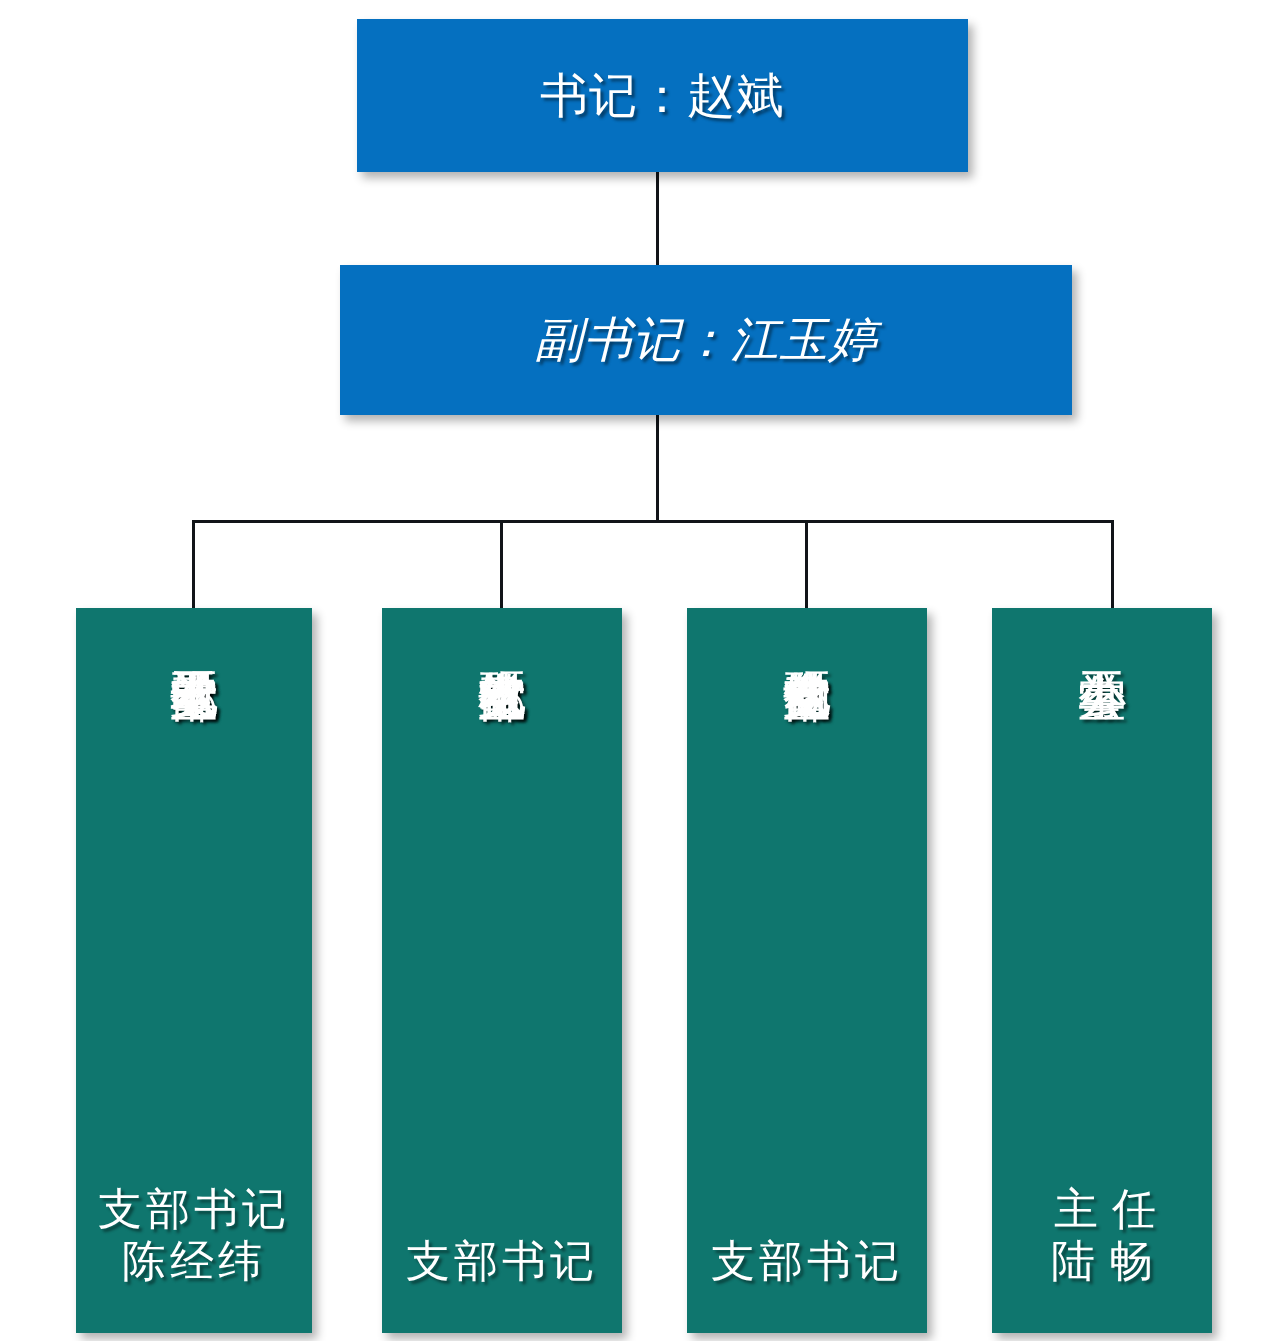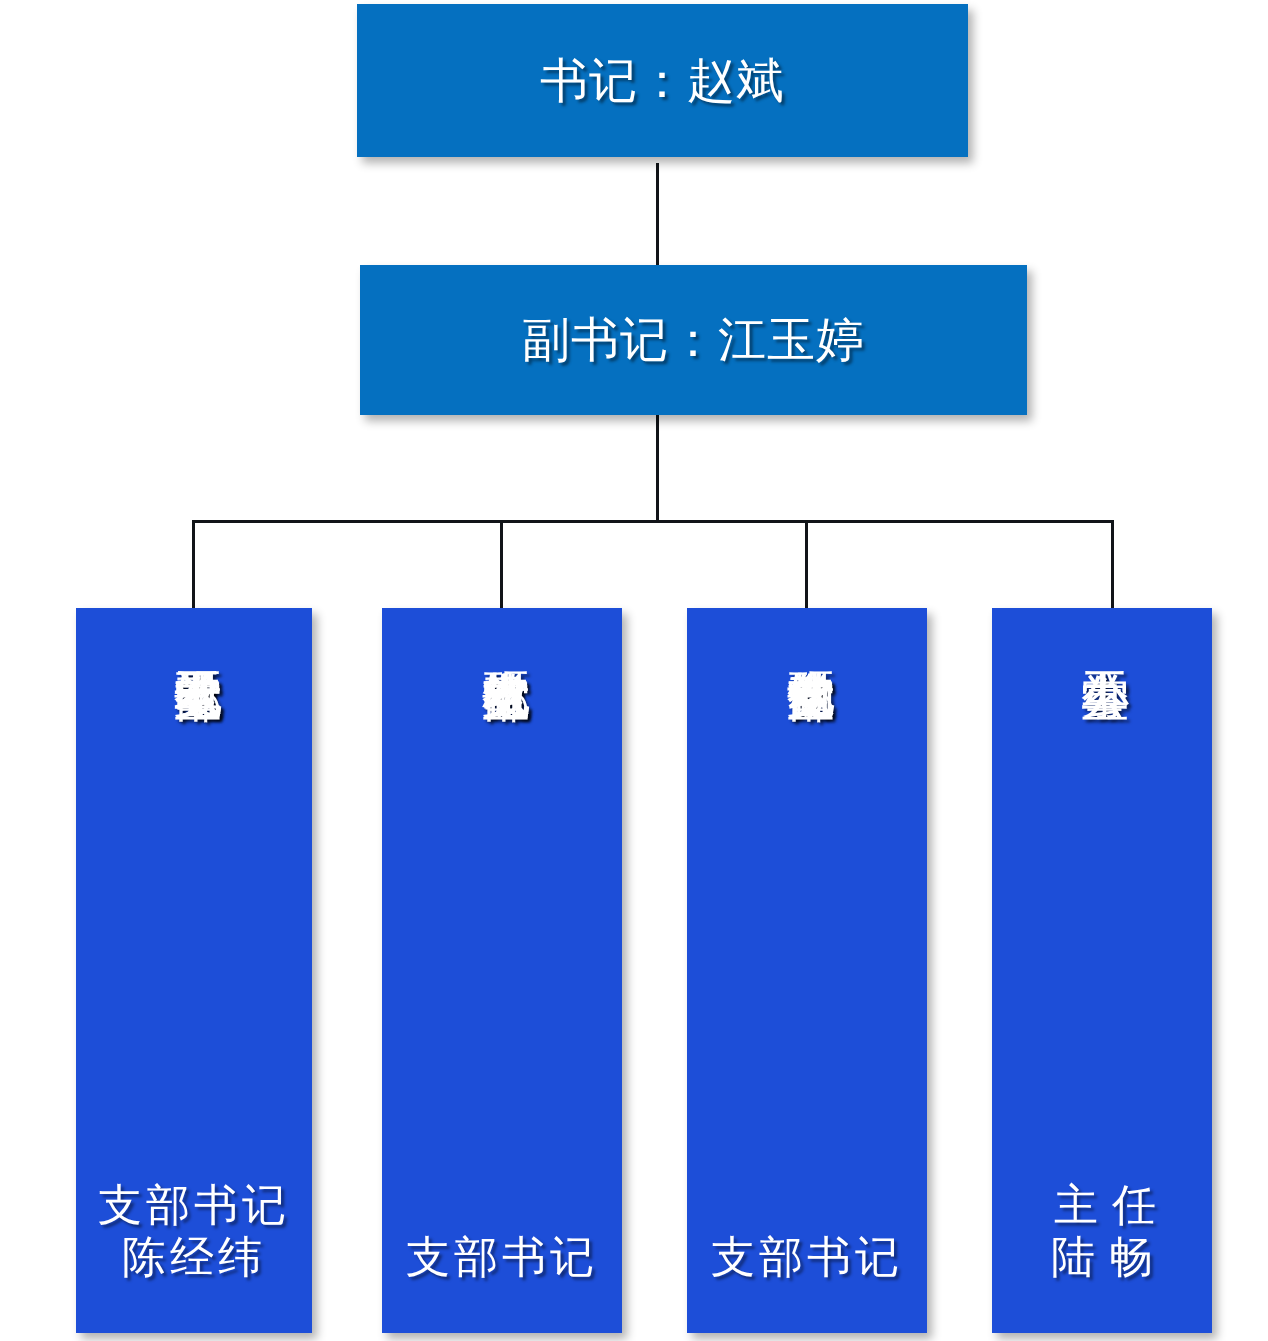--- a/index.html
+++ b/index.html
@@ -35,25 +35,24 @@
   .node-top .label{
     font-size:48px;
     font-weight:400;
     letter-spacing:1px;
     text-shadow:3px 3px 3px rgba(0,0,0,0.45);
     white-space:nowrap;
   }
 
   
   .node-leaf{
-    background:#1d4ed8;
+    background:#0f766e;
     display:flex;
     flex-direction:column;
     align-items:center;
-    font-family:Liberation Mono, monospace;
   }
   .vtitle{
     writing-mode:vertical-rl;
     text-orientation:upright;
     font-size:48px;
     line-height:1.08;
     text-shadow:3px 3px 3px rgba(0,0,0,0.45);
     white-space:nowrap;
     margin-top:26px;
   }
@@ -80,25 +79,25 @@
 
   <div class="line v-line" style="left:656px;top:415px;height:108px;"></div>
 
   <div class="line h-line" style="left:192px;top:520px;width:922px;"></div>
 
   <div class="line v-line" style="left:192px;top:520px;height:90px;"></div>
   <div class="line v-line" style="left:500px;top:520px;height:90px;"></div>
   <div class="line v-line" style="left:805px;top:520px;height:90px;"></div>
   <div class="line v-line" style="left:1111px;top:520px;height:90px;"></div>
 
-  <div class="node node-top" style="left:357px;top:4px;width:611px;height:153px;">
+  <div class="node node-top" style="left:357px;top:19px;width:611px;height:153px;">
     <span class="label">书记：赵斌</span>
   </div>
 
-  <div class="node node-top" style="left:360px;top:265px;width:667px;height:150px;">
+  <div class="node node-top" style="left:340px;top:265px;width:732px;height:150px;font-style:italic;">
     <span class="label">副书记：江玉婷</span>
   </div>
 
   <div class="node node-leaf" style="left:76px;top:608px;width:236px;height:725px;">
     <span class="vtitle">电工电子教研室党支部</span>
     <div class="leaf-foot">
       <div class="role">支部书记</div>
       <div class="name">陈经纬</div>
     </div>
   </div>

